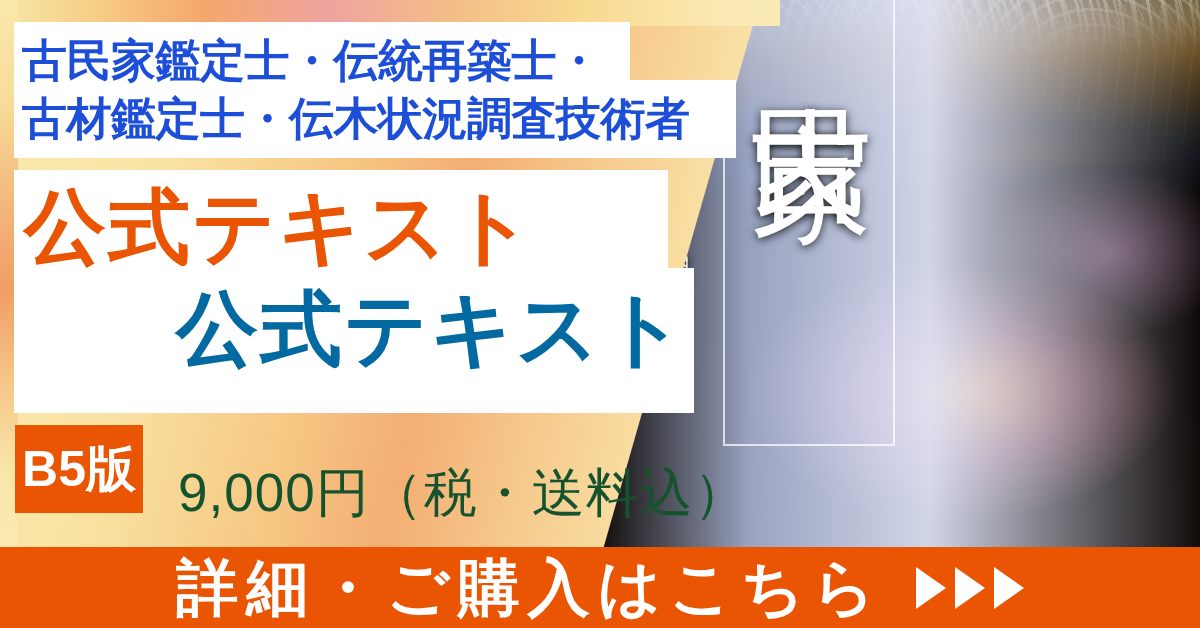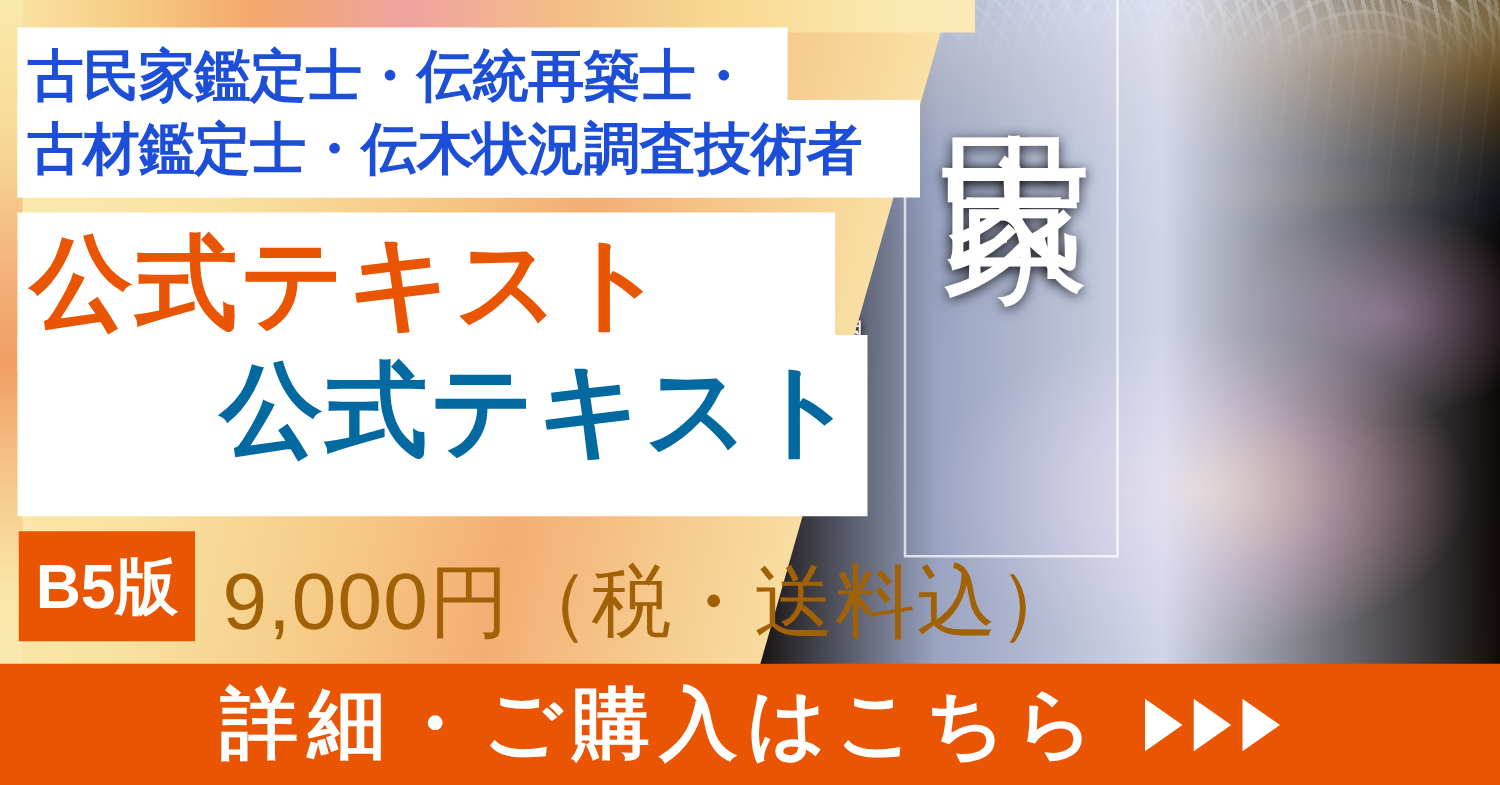--- a/index.html
+++ b/index.html
@@ -241,44 +241,44 @@
     font-weight: bold;
     line-height: 1;
     color: #0369a1;
     letter-spacing: 2px;
   }
 
   
   .badge {
     position: absolute;
     left: 15px; top: 425px;
-    width: 141px; height: 88px;
+    width: 128px; height: 88px;
     background: #EA5504;
     color: #ffffff;
     font-size: 50px;
     font-weight: bold;
     line-height: 88px;
     text-align: center;
     letter-spacing: 0px;
   }
   .price {
     position: absolute;
-    left: 178px; top: 442px;
-    font-size: 64px;
-    color: #a16207;
+    left: 178px; top: 454px;
+    font-size: 53px;
+    color: #14532d;
     line-height: 78px;
     letter-spacing: 1px;
     white-space: nowrap;
   }
 
   
   .cta {
     position: absolute;
     left: 0; bottom: 0;
-    width: 1200px; height: 97px;
+    width: 1200px; height: 81px;
     background: #EA5504;
     display: flex;
     align-items: center;
     justify-content: center;
     gap: 26px;
   }
   .cta-text {
     color: #ffffff;
     font-size: 62px;
     font-weight: bold;

